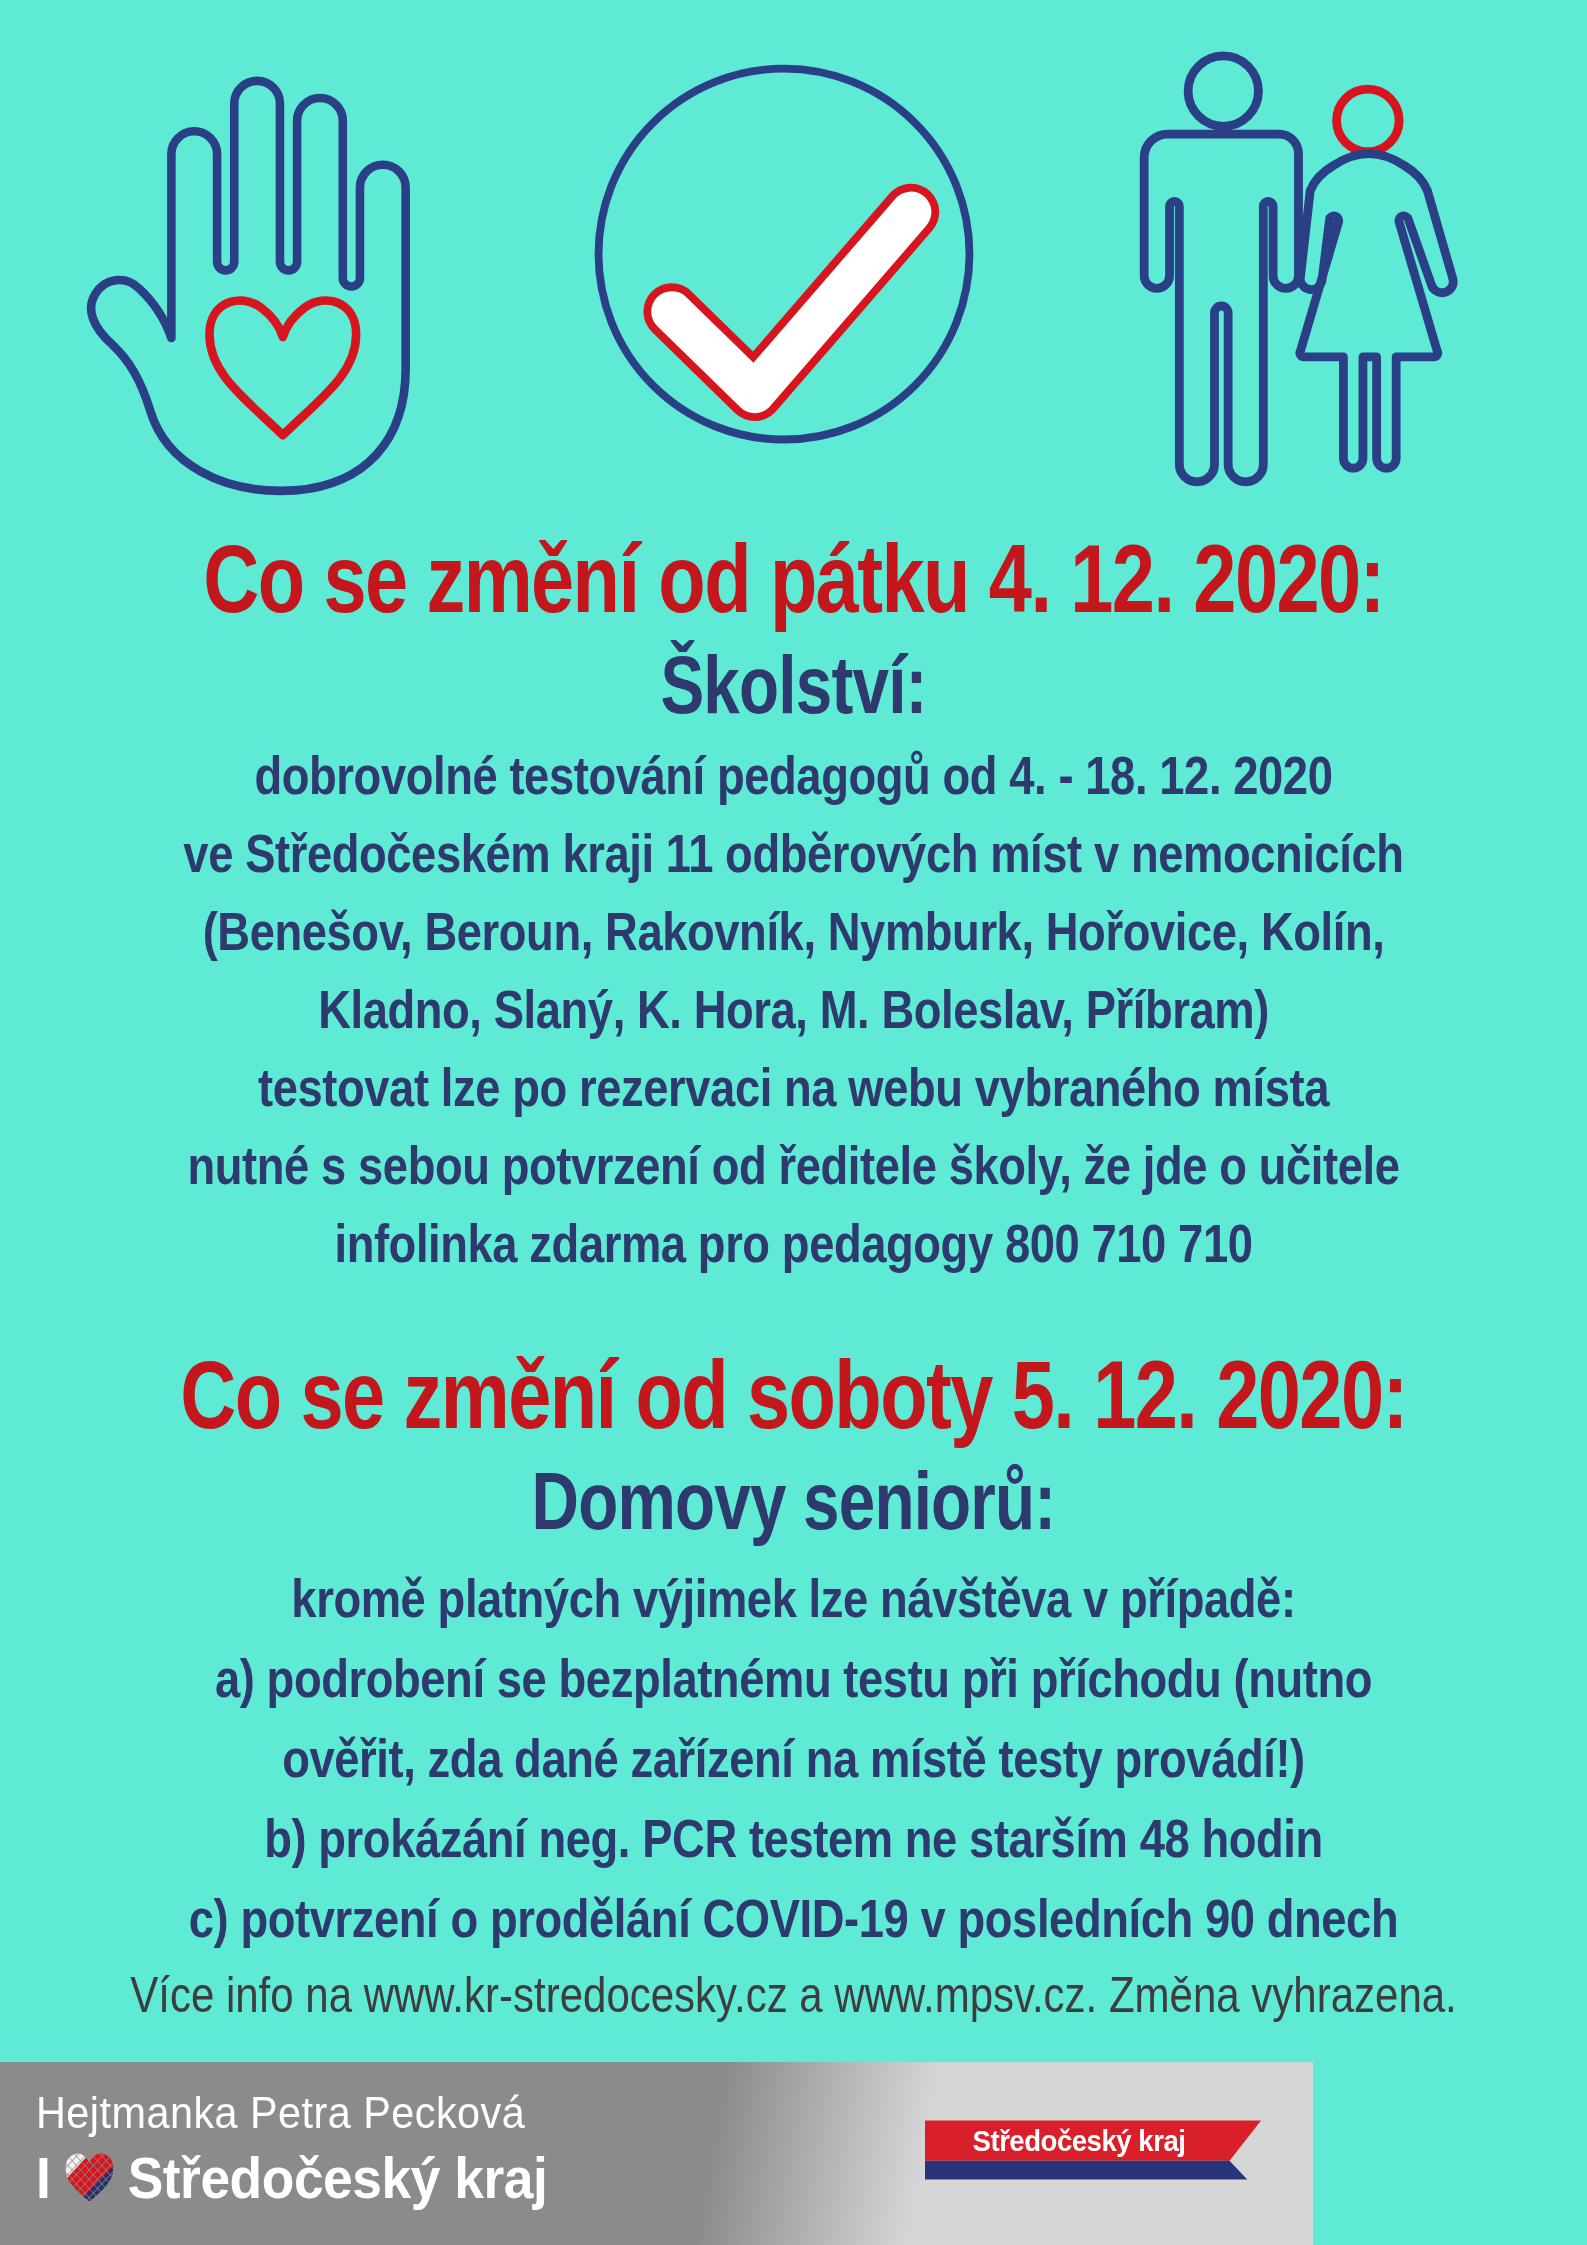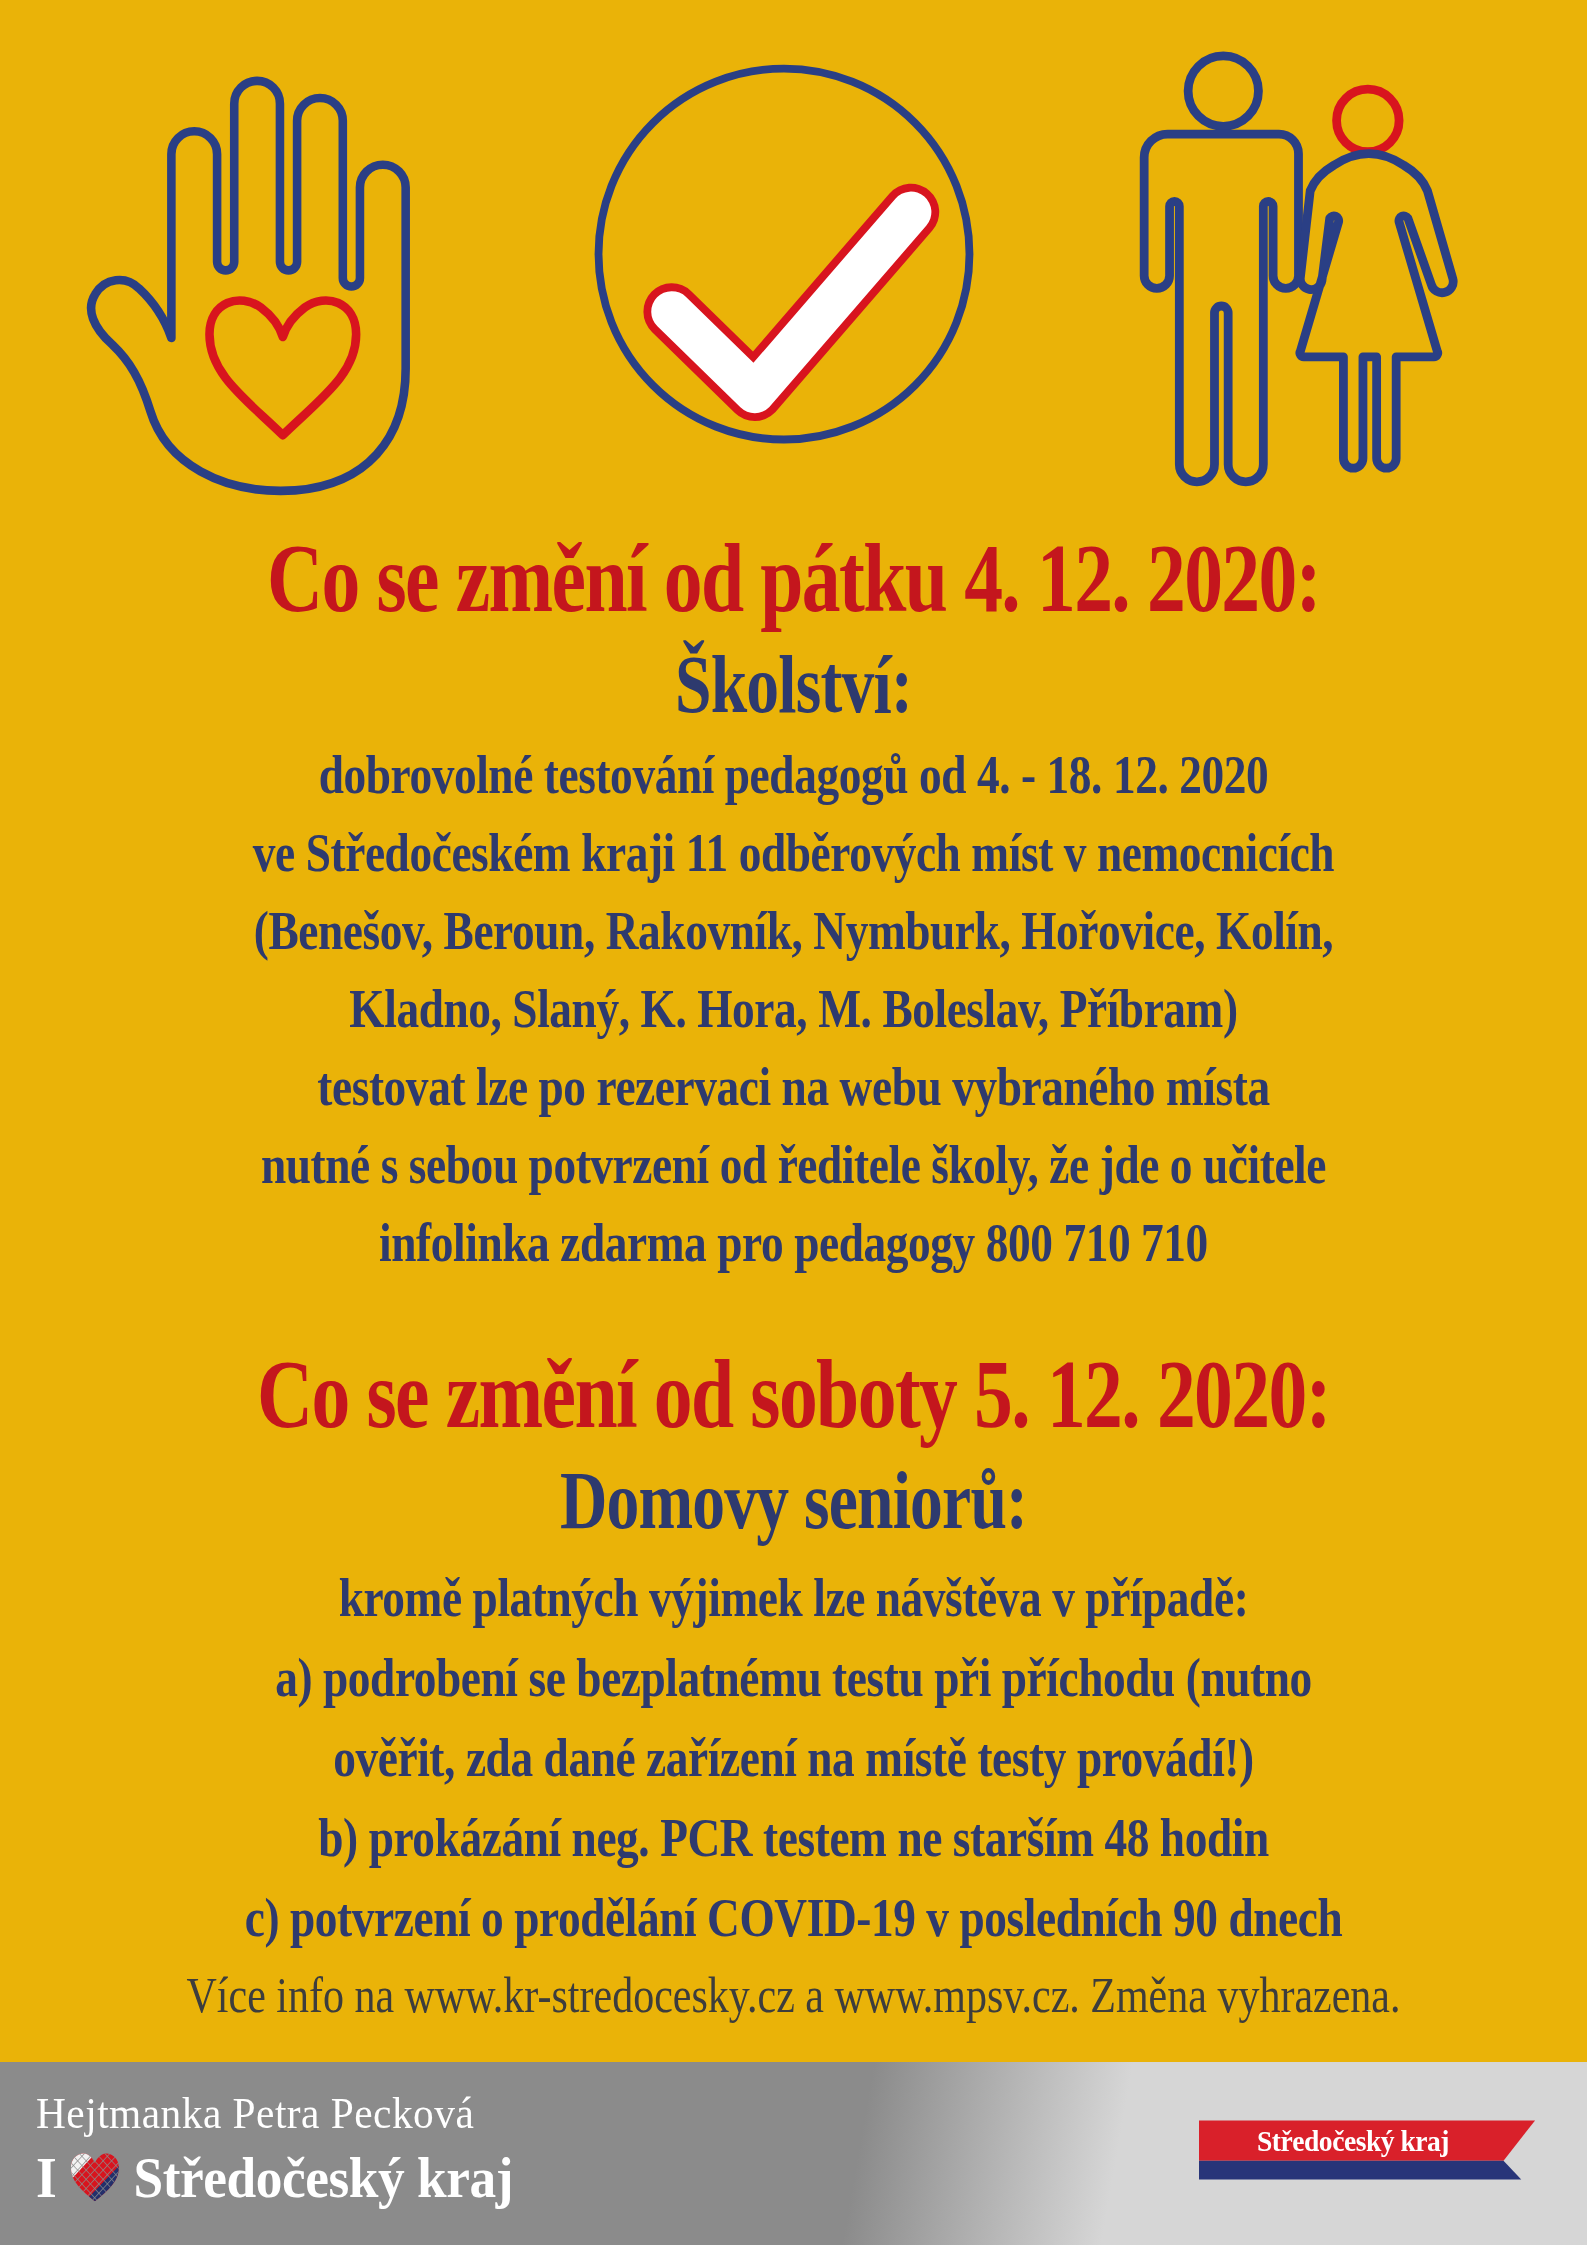--- a/index.html
+++ b/index.html
@@ -1,21 +1,21 @@
 <!DOCTYPE html>
 <html><head>
 <meta charset="utf-8">
 <style>
   html,body{margin:0;padding:0;background:#ffffff;}
   #poster{
     position:relative;
     width:1587px;height:2245px;
-    background:#eab308;
+    background:#5eead4;
     overflow:hidden;
-    font-family:Liberation Serif, serif;
+    font-family:Liberation Sans, sans-serif;
   }
   .icons-row{
     position:absolute;top:40px;left:0;width:1587px;
     display:flex;justify-content:center;align-items:flex-start;gap:120px;
   }
   .cond{transform:scaleX(0.84);transform-origin:50% 50%;}
   .cond-head{transform:scaleX(0.80);transform-origin:50% 50%;}
   .heading-red{
     position:absolute;left:0;width:1587px;text-align:center;
     color:#c4161d;font-weight:700;font-size:97px;line-height:1.05;
@@ -32,21 +32,21 @@
     letter-spacing:-0.5px;
   }
   .body-block .bline{white-space:nowrap;}
   #body1 .bline{line-height:78px;}
   #body2 .bline{line-height:80px;}
   .footnote{
     position:absolute;left:0;width:1587px;text-align:center;
     color:#3d3d3d;font-weight:400;font-size:50px;white-space:nowrap;
   }
   .footer{
-    position:absolute;left:0;top:2062px;width:1587px;height:183px;
+    position:absolute;left:0;top:2062px;width:1313px;height:183px;
     background:linear-gradient(100deg,#8b8b8b 0%,#8b8b8b 54%,#d6d6d6 70%,#d6d6d6 100%);
   }
   .footer-left{
     position:absolute;left:36px;top:24px;color:#ffffff;
   }
   .footer-line1{
     font-size:45px;font-weight:400;letter-spacing:0.5px;line-height:1.2;
     transform:scaleX(0.92);transform-origin:0 50%;white-space:nowrap;
   }
   .footer-line2{

